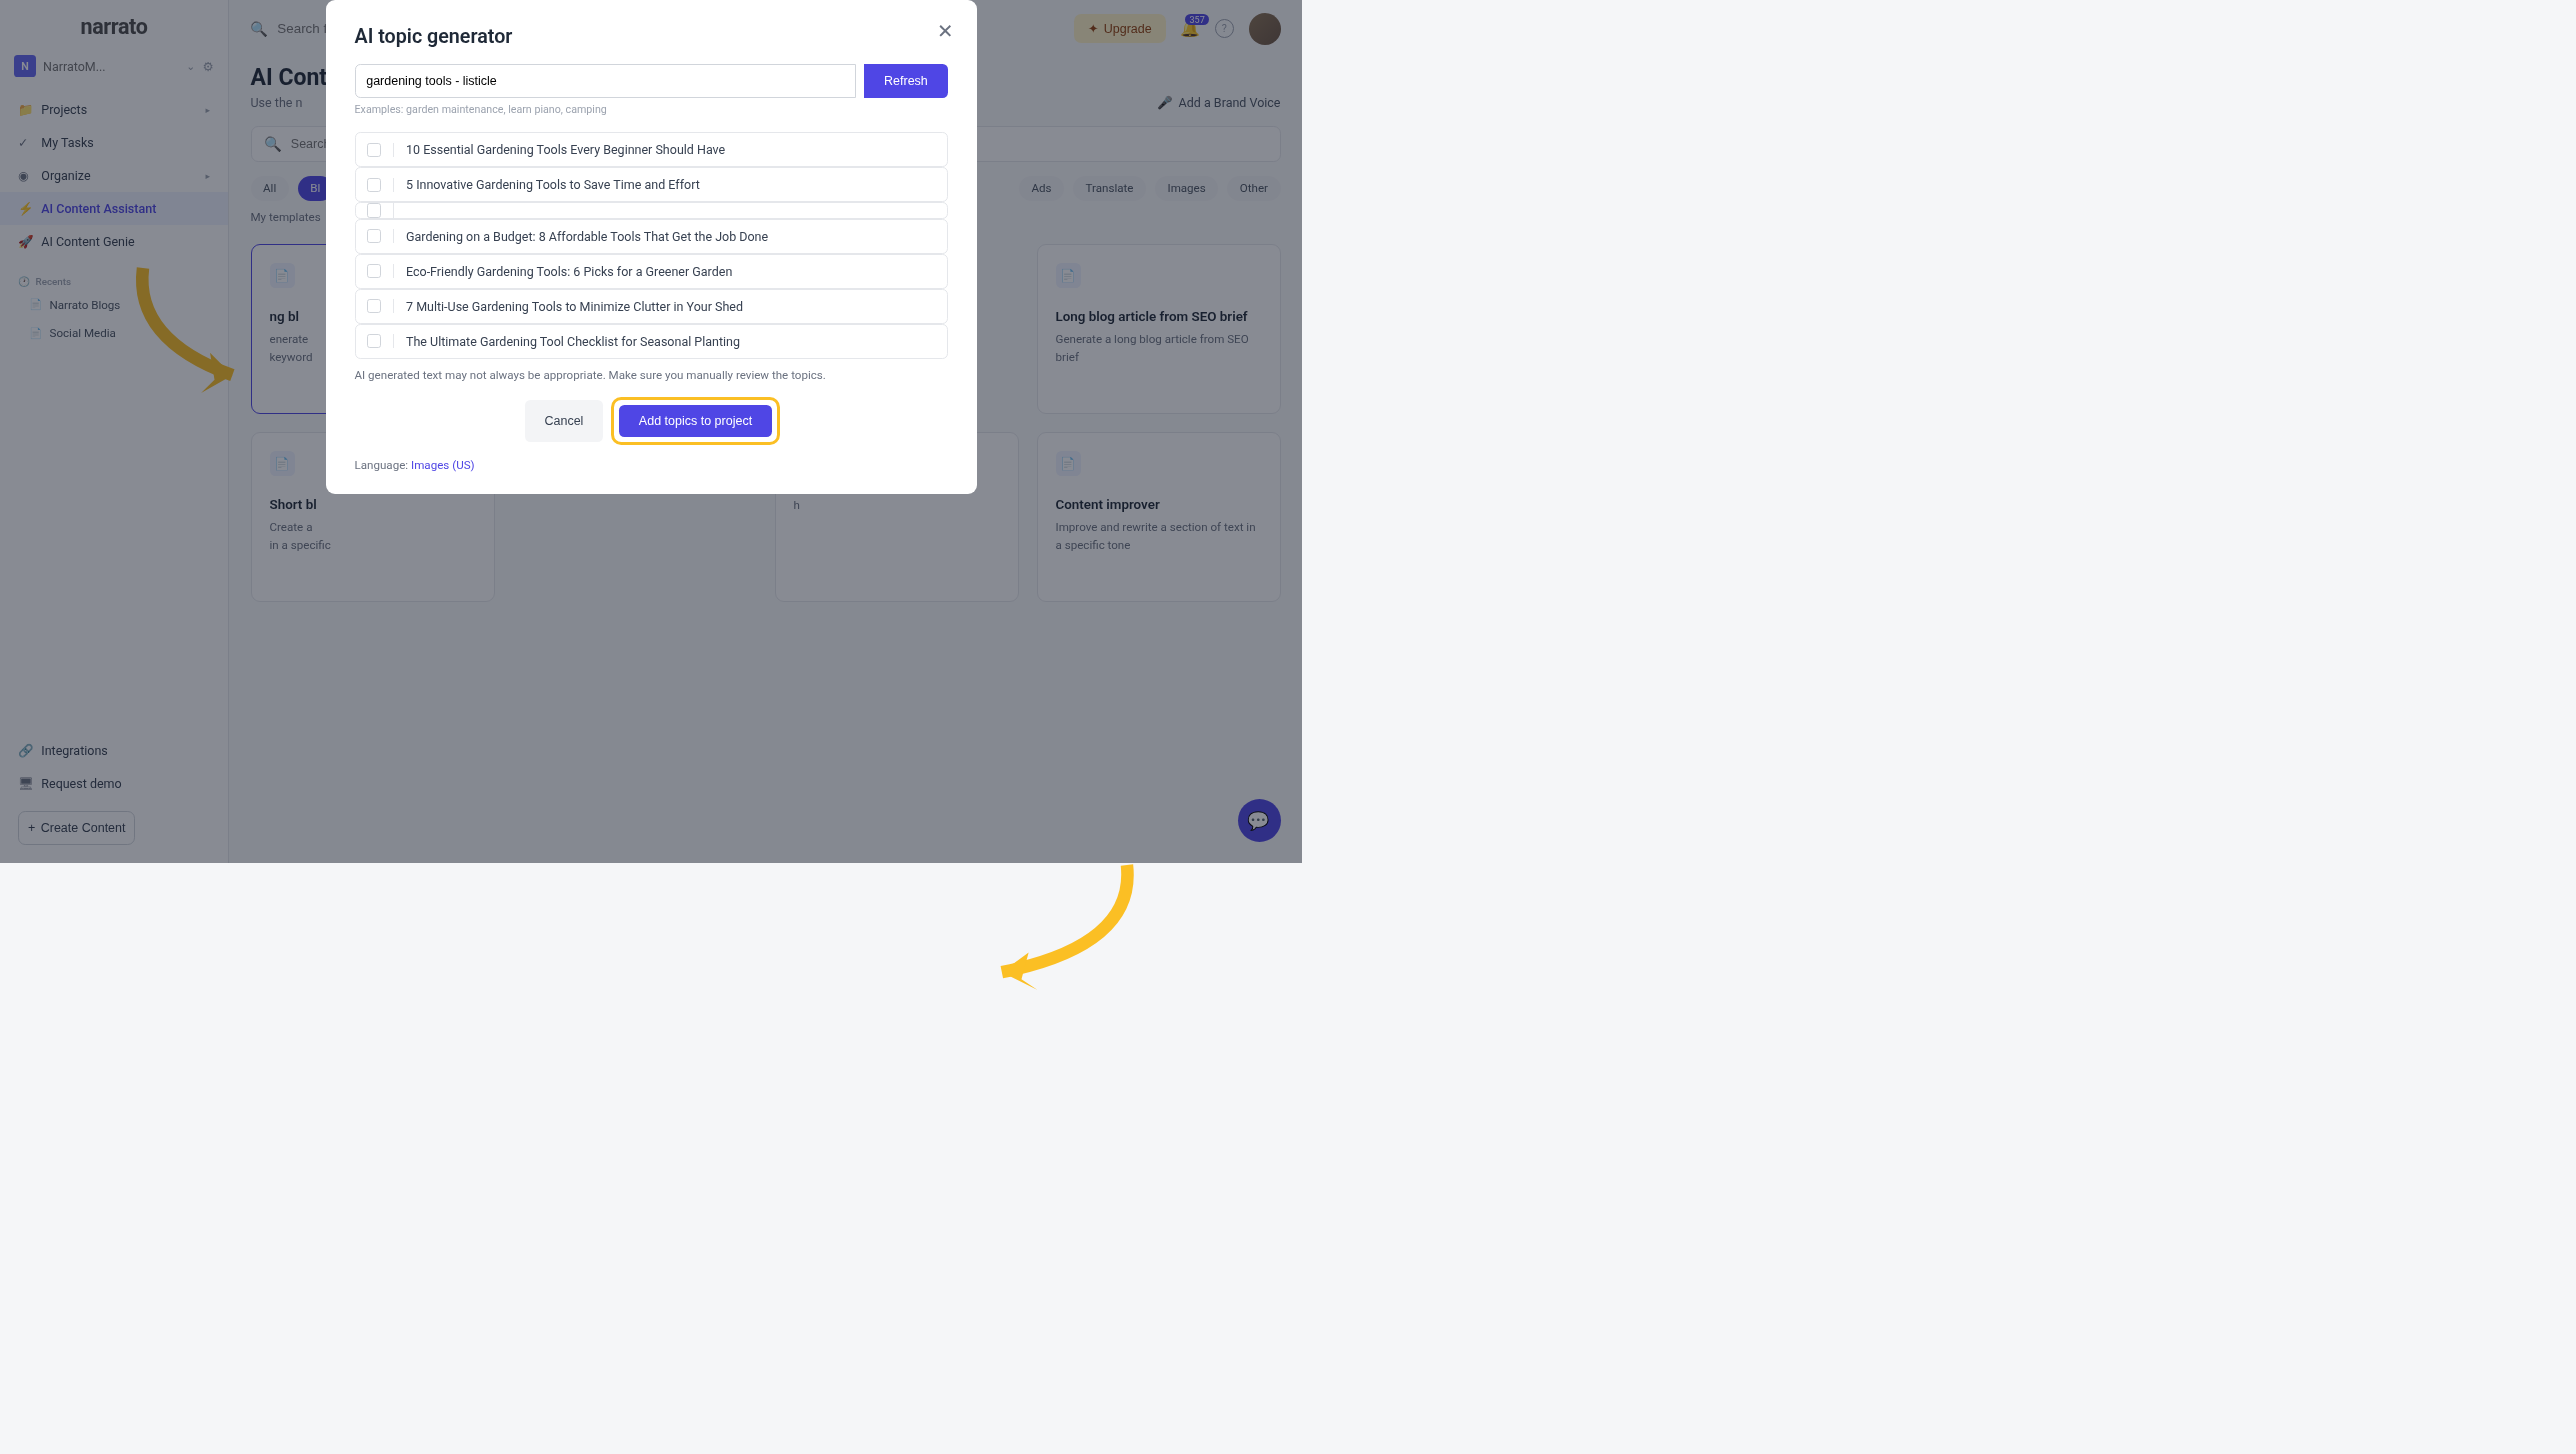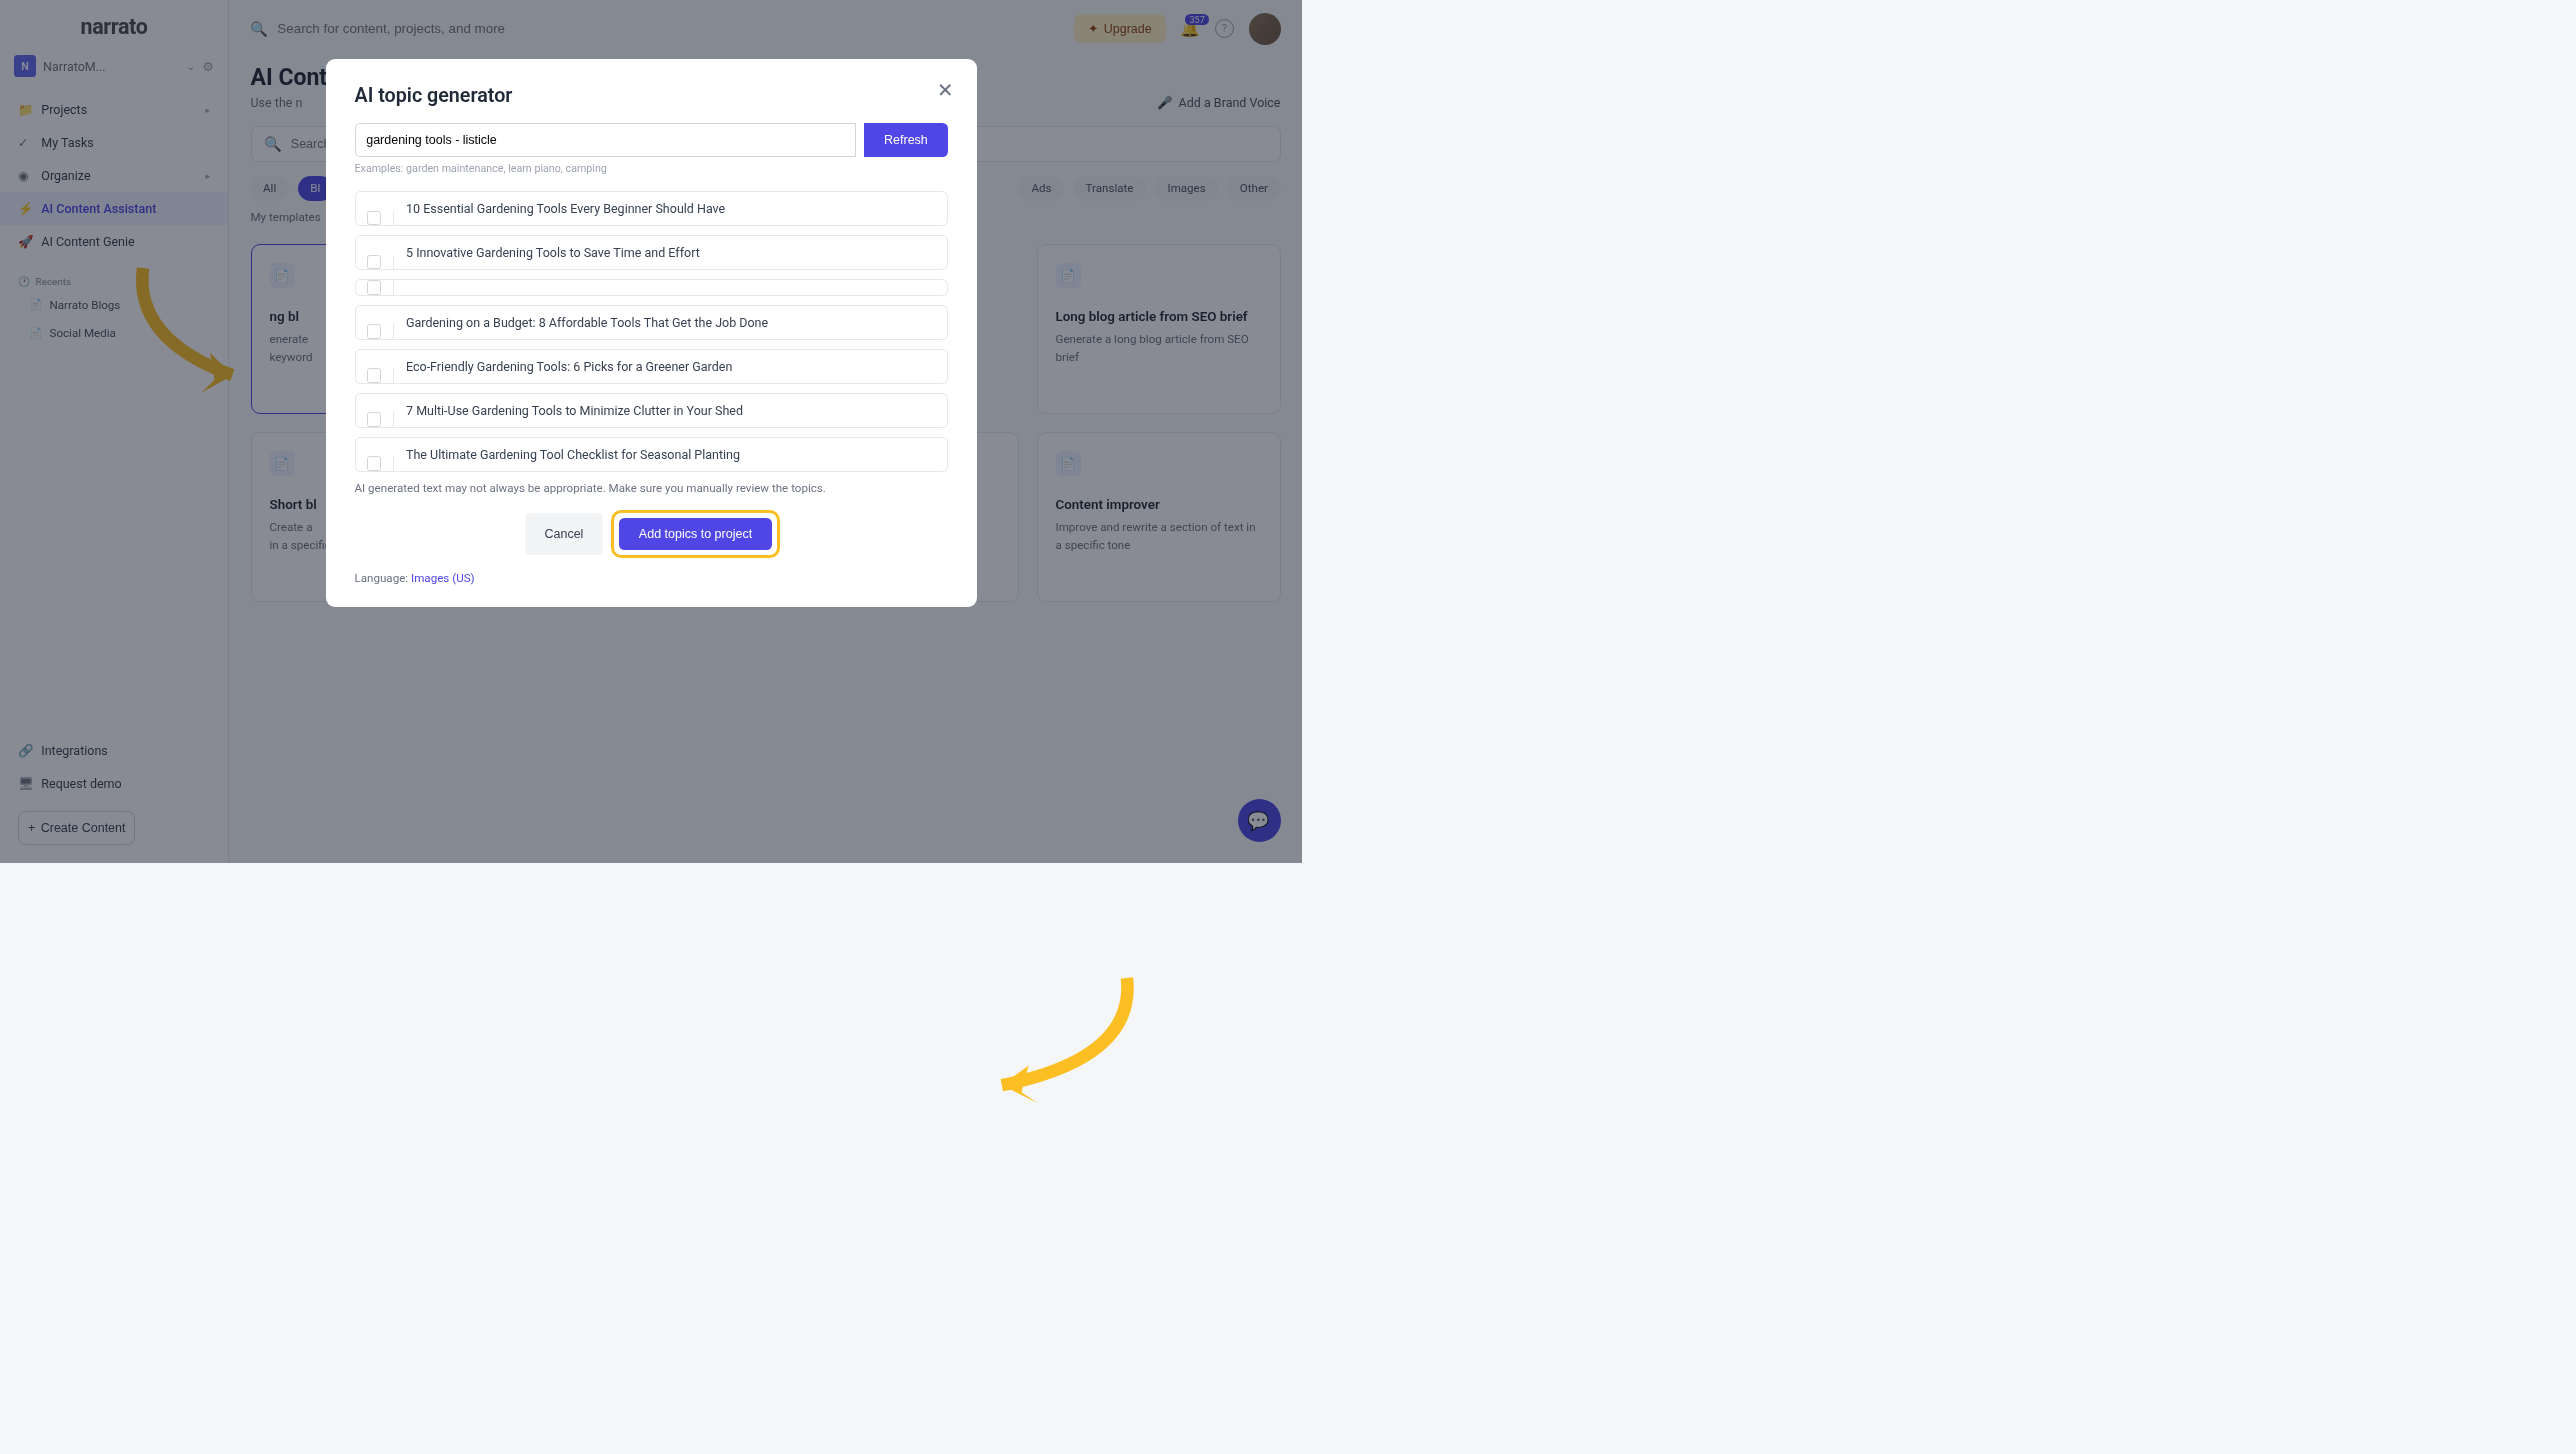--- a/index.html
+++ b/index.html
@@ -256,21 +256,20 @@
     .card-desc { font-size: 11.6px; color: #6b7280; line-height: 1.5; }
     
     
     .overlay {
       position: absolute;
       inset: 0;
       background: rgba(17, 24, 39, 0.5);
       display: flex;
       align-items: flex-start;
       justify-content: center;
-      padding-top: 59px;
     }
     .modal {
       width: 651px;
       background: #fff;
       border-radius: 9px;
       padding: 25px 29px 21.5px;
       position: relative;
     }
     .modal-title { font-size: 19.7px; font-weight: 600; color: #1f2937; margin-bottom: 16px; }
     .modal-close {
@@ -299,22 +298,21 @@
       font-size: 12.5px;
       font-weight: 500;
       cursor: pointer;
     }
     .examples { font-size: 10.7px; color: #9ca3af; margin-bottom: 16px; }
     
     .topic-row {
       display: flex;
       border: 0.9px solid #e5e7eb;
       border-radius: 5.4px;
-      margin-bottom: 9px;
-      align-items: flex-end;
+      align-items: center;
     }
     .check-cell {
       width: 38px;
       border-right: 0.9px solid #e5e7eb;
       display: flex;
       align-items: center;
       justify-content: center;
     }
     .check {
       width: 14.3px; height: 14.3px;

